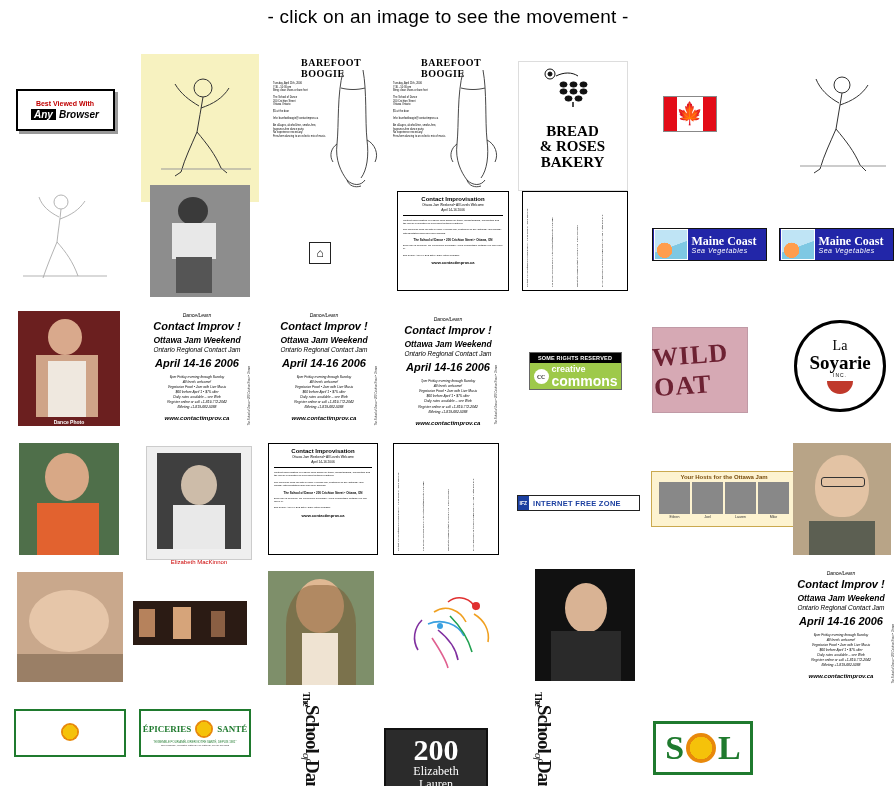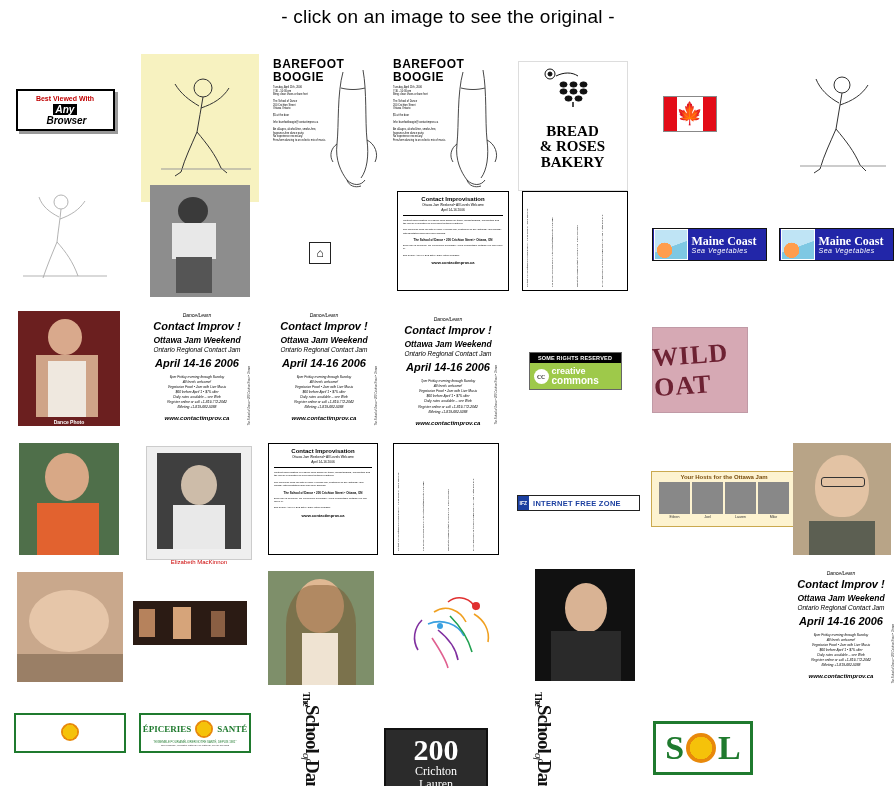--- a/index.html
+++ b/index.html
@@ -38,21 +38,21 @@
   
   .anybrowser {
     width: 95px; height: 38px;
     border: 2px solid #000;
     background: #fff;
     box-shadow: 3px 3px 0 #999;
     display: flex; flex-direction: column;
     align-items: center; justify-content: center;
   }
   .anybrowser .l1 { font-size: 7px; color: #c00000; font-weight: bold; }
-  .anybrowser .l2 { display:flex; align-items:center; margin-top:2px;flex-direction:column;}
+  .anybrowser .l2 { display:flex; align-items:center; margin-top:2px;}
   .anybrowser .l2 .any {
     background:#000; color:#fff; font-weight:bold; font-size:10px;
     padding:0 3px; font-style:italic;
   }
   .anybrowser .l2 .br {
     color:#000; font-weight:bold; font-size:10px; padding-left:3px;
     font-style:italic;
   }
 
   
@@ -66,26 +66,27 @@
   }
 
   
   .boogie {
     width: 118px; height: 148px;
     background: #fff;
     position: relative;
     overflow: hidden;
   }
   .boogie .hdr {
-    font-family: Liberation Sans, sans-serif;
+    font-family: Liberation Serif, serif;
     font-weight: bold;
-    font-size: 12px;
+    font-size: 10px;
     letter-spacing: .5px;
     padding: 4px 0 0 6px;
     line-height: 1.05;
+    margin-left: 28px;
   }
   .boogie .body {
     font-size: 2.6px;
     line-height: 1.35;
     padding: 3px 6px 0 6px;
     width: 54px;
   }
 
   
   .bread {
@@ -179,21 +180,21 @@
     background:#9ec94a; flex:1; display:flex; align-items:center;
     gap:3px; padding-left:4px;
   }
   .cc .ccicon {
     width:15px; height:15px; border-radius:50%;
     background:#fff; color:#000; font-size:9px;
     display:flex; align-items:center; justify-content:center;
     font-family:"Liberation Serif",serif;
   }
   .cc .cctext { color:#fff; font-weight:bold; font-size:9px; line-height:1; }
-  .cc .cctext small { display:block; font-size:10px; font-weight:bold; }
+  .cc .cctext small { display:block; font-size:14px; font-weight:bold; }
 
   
   .maine {
     width: 115px; height: 33px; background:#2226a8;
     border:1px solid #111; box-sizing:border-box;
     display:flex; align-items:center;
   }
   .maine .wave {
     width:32px; height:29px; margin-left:1px;
     background: radial-gradient(circle at 30% 70%, #ff9d4d 0 25%, transparent 26%),
@@ -259,21 +260,21 @@
   
   .jamart {
     width:130px; height:120px; background:#fff; position:relative;
   }
   .jamart .t1 { position:absolute; left:6px; top:6px; font-size:7px; color:#1b6ec2; font-weight:bold; line-height:1.1;}
   .jamart .t2 { position:absolute; left:8px; top:72px; font-size:7px; color:#444; font-style:italic;}
   .jamart .t3 { position:absolute; left:30px; top:104px; font-size:6.5px; color:#444; font-style:italic;}
 
   
   .epicerie {
-    width:112px; height:40px; background:#fff; border:2px solid #1f7a2e;
+    width:112px; height:48px; background:#fff; border:2px solid #1f7a2e;
     box-sizing:border-box; display:flex; flex-direction:column;
     align-items:center; justify-content:center; padding:2px;
   }
   .epicerie .row1 { display:flex; align-items:center; gap:4px;}
   .epicerie .sun {
     width:18px;height:18px;border-radius:50%;
     background: radial-gradient(circle, #f5c20a 55%, #e8890b 56%);
   }
   .epicerie .w { font-family:"Liberation Serif",serif; font-weight:bold; font-size:9px; color:#1f7a2e; line-height:1;}
   .epicerie .tagline { font-size:2.8px; color:#1f7a2e; text-align:center; margin-top:2px;}
@@ -314,21 +315,21 @@
 
   
   .houseicon {
     width:20px;height:20px;border:1px solid #222;background:#fff;
     display:flex;align-items:center;justify-content:center;font-size:12px;
   }
 </style>
 </head>
 <body>
 
-<div class="page-title">- click on an image to see the original -</div>
+<div class="page-title">- click on an image to see the movement -</div>
 
 <div class="grid">
 
   <div class="cell" style="left:10px; top:52px; width:110px; height:60px;">
     <div class="anybrowser">
       <div class="l1">Best Viewed With</div>
       <div class="l2">
         <span class="any">Any</span>
         <span class="br">Browser</span>
       </div>
@@ -621,20 +622,28 @@
       </div>
     </div>
   </div>
 
   <div class="cell" style="left:645px; top:292px; width:110px; height:100px;">
     <div class="wildoat">
       <span>WILD OAT</span>
     </div>
   </div>
 
+  <div class="cell" style="left:790px; top:288px; width:100px; height:100px;">
+    <div class="soyarie">
+      <div class="s1">La</div>
+      <div class="s2">Soyarie</div>
+      <div class="s3">INC.</div>
+      <div class="bean"></div>
+    </div>
+  </div>
 
   <div class="cell" style="left:14px; top:412px; width:110px; height:118px;">
     <div class="photo" style="width:100px;height:112px;background:#4f6f4a;">
       <div style="position:absolute;left:26px;top:10px;width:44px;height:48px;background:#d8a886;border-radius:50%;"></div>
       <div style="position:absolute;left:18px;top:60px;width:62px;height:52px;background:#e2622f;"></div>
     </div>
   </div>
 
   <div class="cell" style="left:143px; top:412px; width:112px; height:125px;">
     <div class="photo" style="width:104px;height:112px;background:#efefef;border:1px solid #ccc;">
@@ -818,21 +827,21 @@
           <span>School</span>
           <em>of</em>
           <span>Dance</span>
       </div>
     </div>
   </div>
 
   <div class="cell" style="left:380px; top:696px; width:112px; height:78px;">
     <div class="crichton">
       <div class="num">200</div>
-      <div class="st">Crichton</div>
+      <div class="st">Elizabeth</div>
       <div class="st">Lauren</div>
     </div>
   </div>
 
   <div class="cell" style="left:528px; top:660px; width:50px; height:125px;">
     <div class="sod">
       <div class="v">
         <span style="font-size:10px;">The</span>
           <span>School</span>
           <em>of</em>

